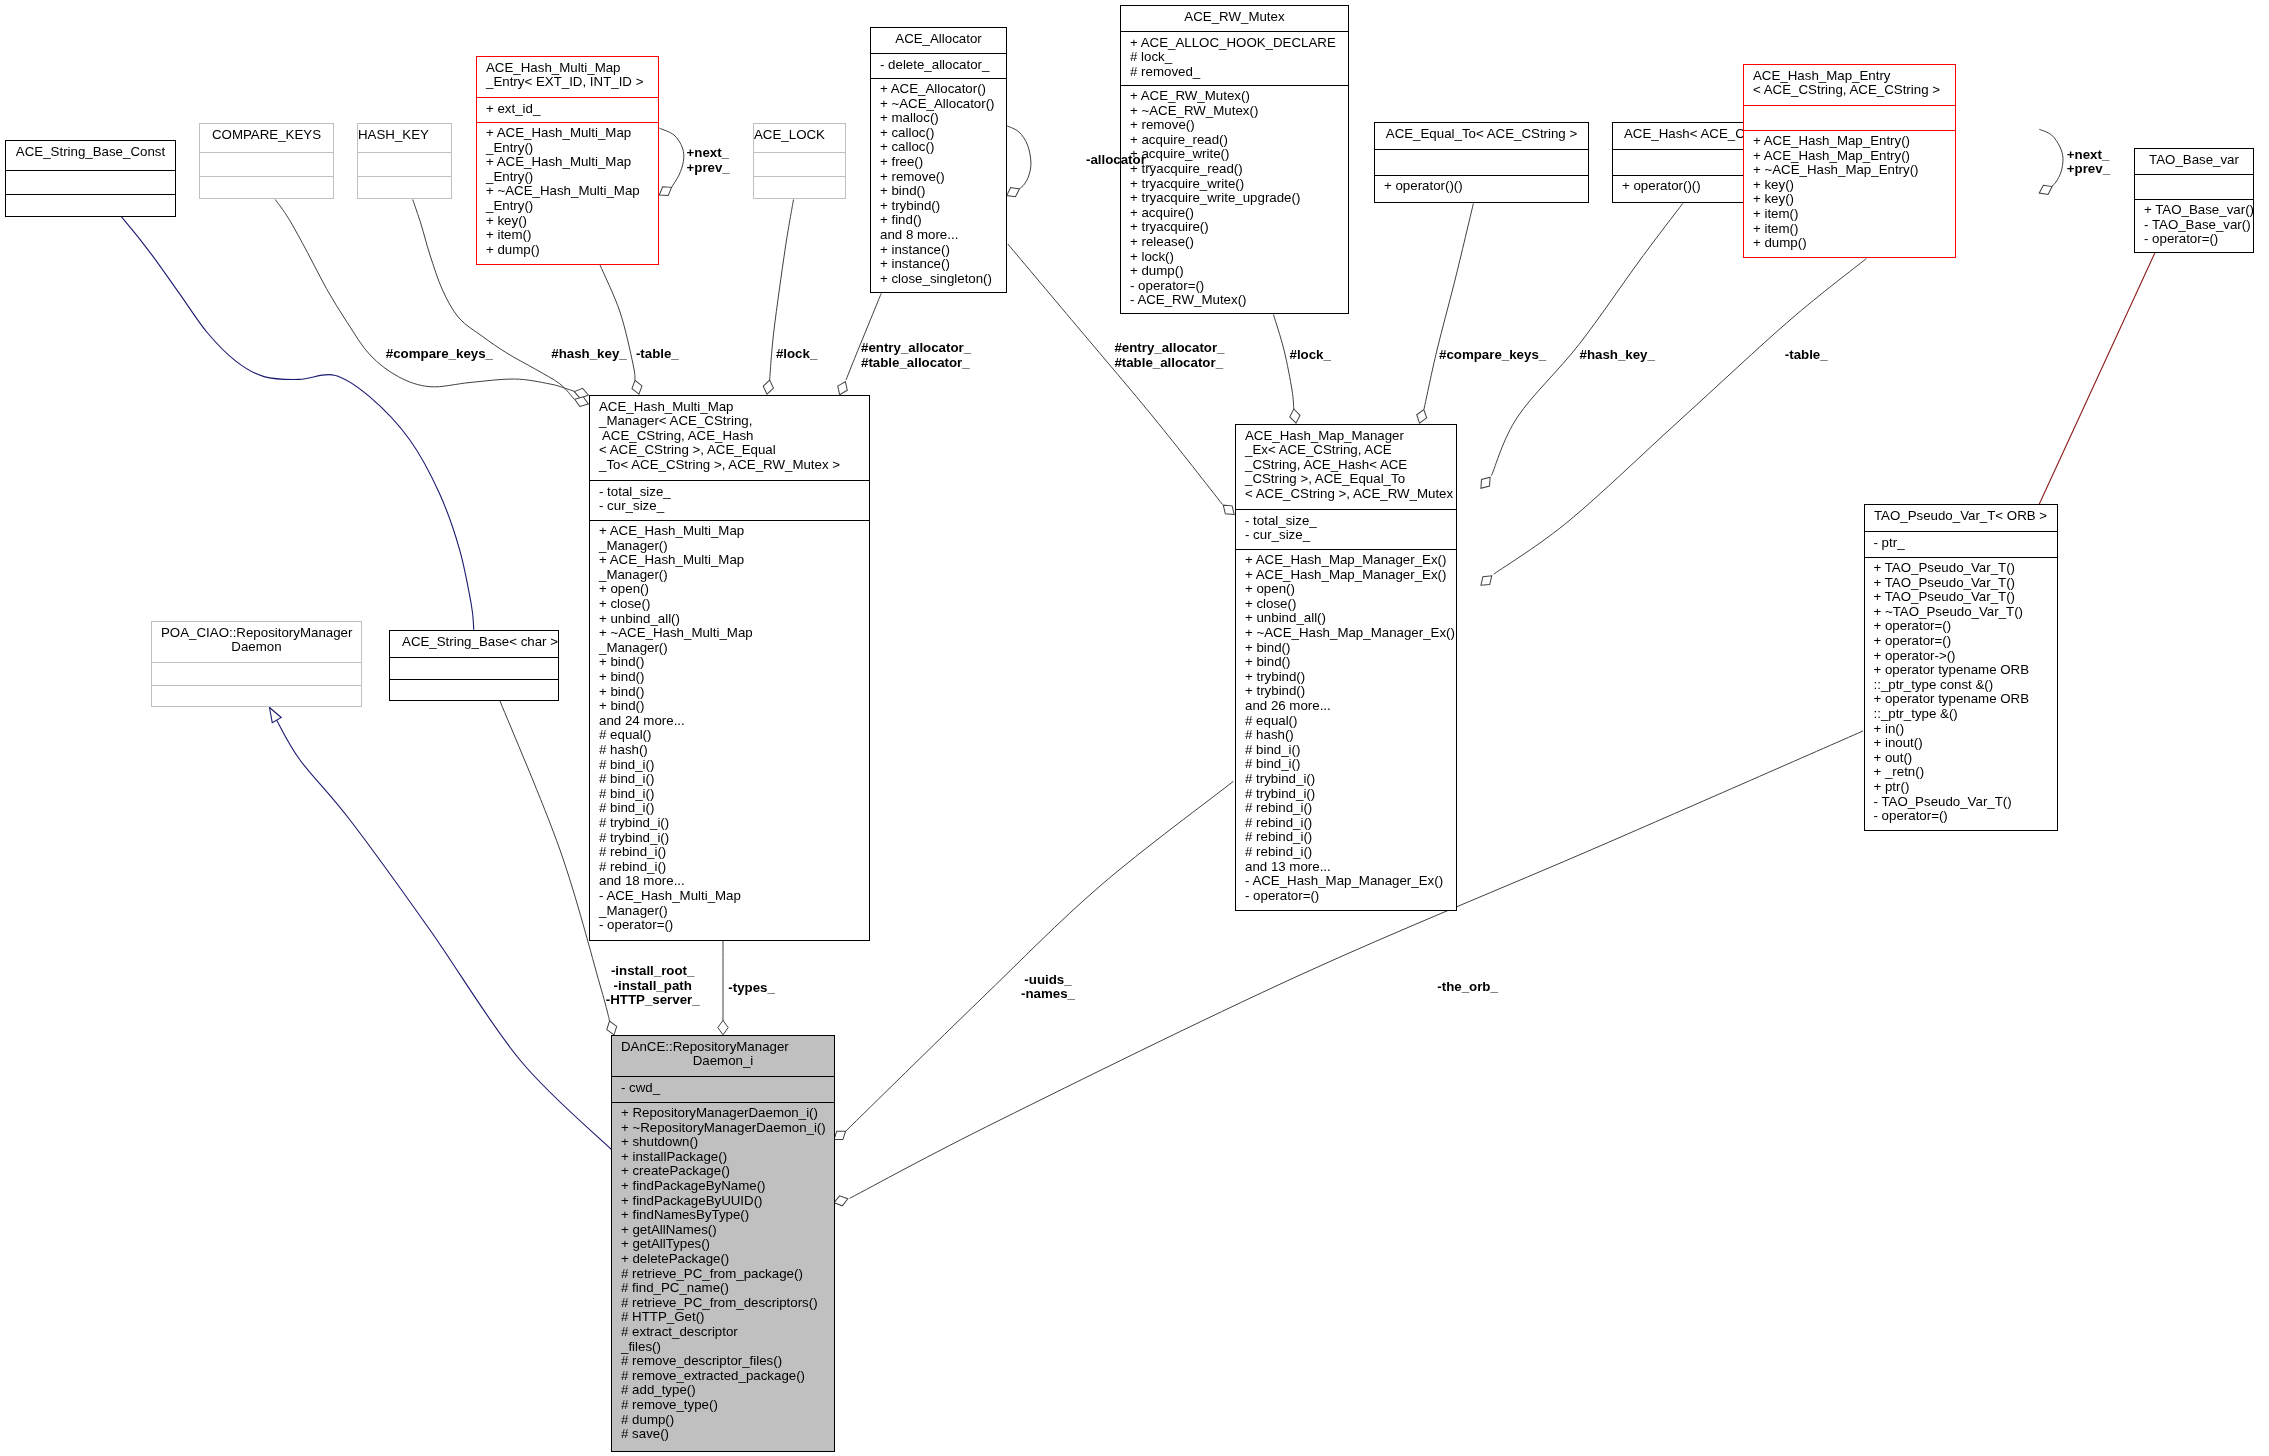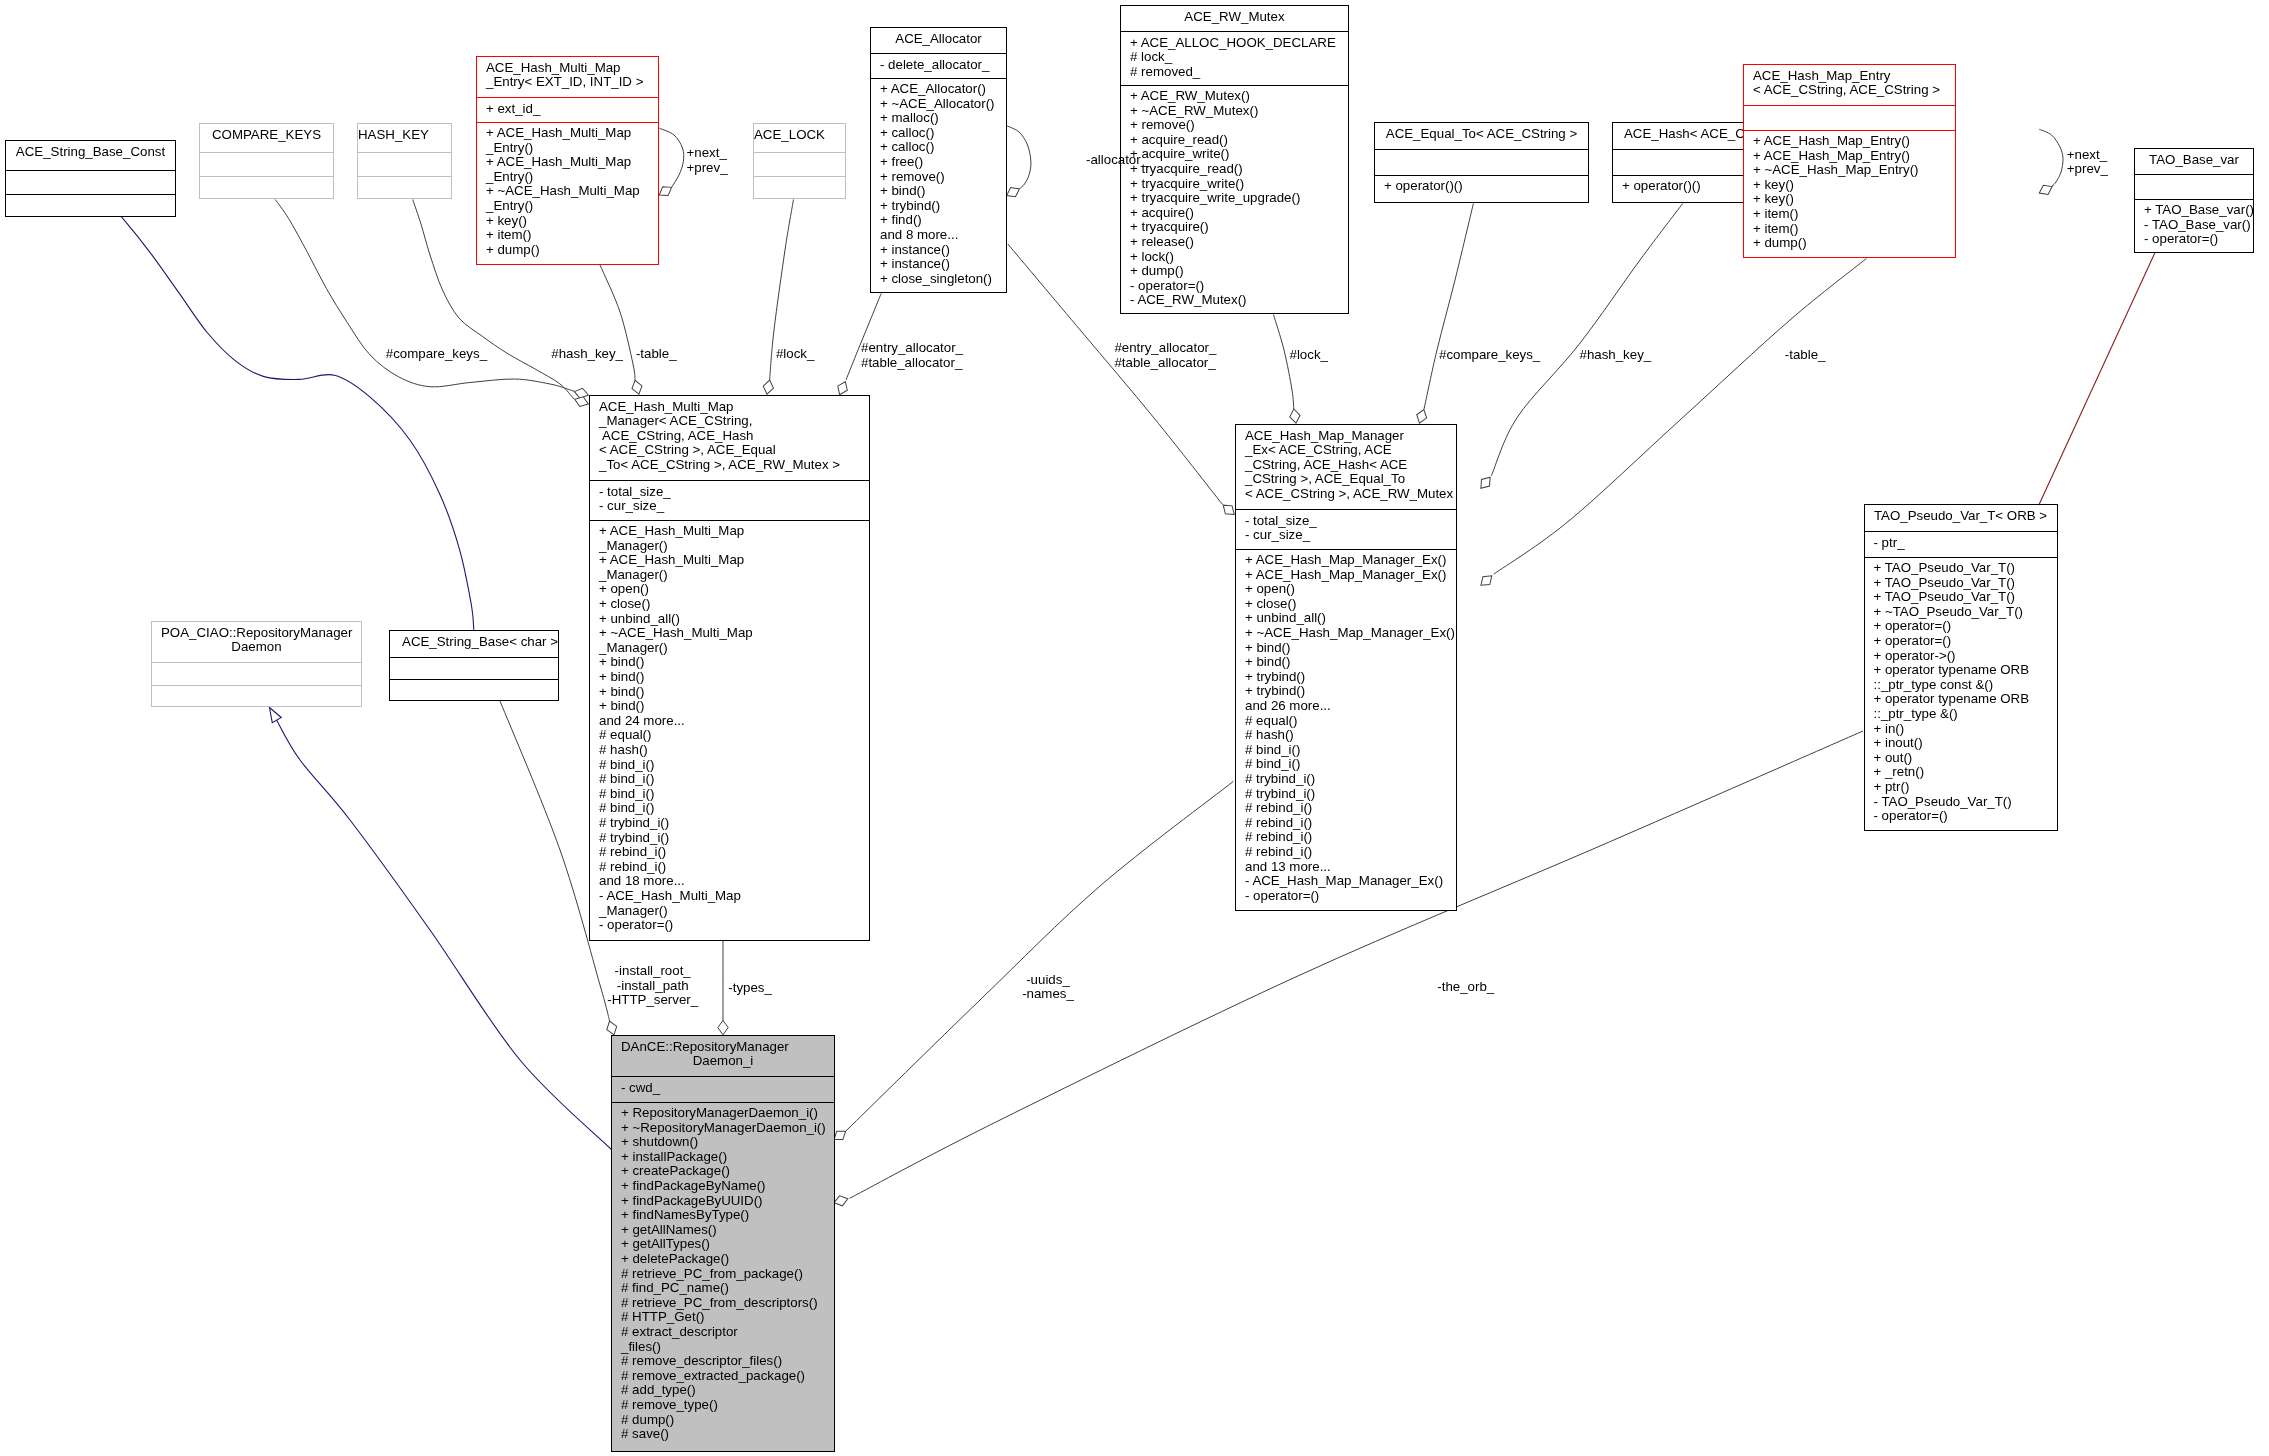--- a/index.html
+++ b/index.html
@@ -5,21 +5,21 @@
 <style>
 html,body{margin:0;padding:0;background:#fff;}
 #page{position:relative;width:2269px;height:1456px;background:#fff;overflow:hidden;
  font-family:"Liberation Sans",sans-serif;}
 svg#edges{position:absolute;left:0;top:0;width:2269px;height:1456px;pointer-events:none;}
 .cls{position:absolute;box-sizing:border-box;border-style:solid;}
 .sec{box-sizing:border-box;overflow:hidden;padding-top:3.5px;}
 .sec .ln{white-space:pre;font-size:13.3px;line-height:14.6px;color:#000;padding-left:9px;}
 .sep{height:0;border-top-style:solid;}
 .elab{position:absolute;font-size:0;line-height:0;color:#000;}
-.elab div{white-space:pre;font-size:13.3px;line-height:14.6px;}
+.elab div{white-space:pre;font-size:13.3px;line-height:14.6px;font-weight:bold;}
 </style>
 </head>
 <body>
 
 <div id="page">
 <svg id="edges" viewBox="0 0 2269 1456">
 <path class="edge" d="M473.8,629.9 C473.4,625.8 473.8,618.4 471.4,605.0 C469.0,591.6 464.8,567.9 459.5,549.3 C454.2,530.7 447.8,511.8 439.5,493.5 C431.2,475.2 421.3,455.8 409.7,439.7 C398.1,423.6 382.4,407.6 369.8,396.9 C357.2,386.1 346.2,378.1 334.4,375.2 C322.6,372.3 310.9,379.2 299.2,379.4 C287.5,379.6 274.6,379.7 264.0,376.6 C253.4,373.6 245.2,368.4 235.8,361.1 C226.4,353.8 217.0,344.2 207.6,333.0 C198.2,321.8 188.9,306.8 179.5,293.6 C170.1,280.5 160.7,266.6 151.3,254.1 C141.9,241.6 129.3,226.1 123.2,218.9 C117.1,211.7 116.0,212.3 114.5,211.0" fill="none" stroke="#191970" stroke-width="1.1"></path>
 <path class="edge" d="M275.3,199.5 C277.5,202.7 283.1,209.6 288.5,218.4 C293.9,227.2 301.2,240.8 307.5,252.5 C313.8,264.2 319.8,276.8 326.4,288.5 C333.0,300.2 340.0,311.5 347.3,322.6 C354.6,333.7 361.5,345.9 370.0,354.9 C378.5,363.9 388.4,371.4 398.4,376.7 C408.4,382.0 418.1,385.7 430.0,386.7 C441.9,387.7 455.9,383.8 470.0,382.5 C484.1,381.2 501.3,378.8 514.6,379.0 C527.9,379.2 541.4,382.4 550.0,384.0 C558.6,385.6 562.2,387.4 566.5,388.7 C570.8,390.0 574.4,391.4 576.0,392.0" fill="none" stroke="#404040" stroke-width="1.0"></path>
 <path class="edge" d="M412.7,199.5 C414.1,203.6 418.1,214.8 421.0,224.1 C423.9,233.3 426.4,244.0 430.0,255.0 C433.6,266.0 437.7,279.5 442.5,290.0 C447.3,300.5 452.3,310.2 459.0,318.0 C465.7,325.8 474.9,330.8 482.9,336.7 C490.9,342.6 498.1,347.7 506.9,353.1 C515.7,358.6 527.0,364.3 535.8,369.4 C544.6,374.5 553.4,378.9 559.8,383.8 C566.2,388.7 571.6,396.5 574.0,399.0" fill="none" stroke="#404040" stroke-width="1.0"></path>
 <path class="edge" d="M600.0,265.0 C603.3,272.8 614.5,295.5 620.0,312.0 C625.5,328.5 630.5,352.6 633.0,364.0 C635.5,375.4 634.8,377.8 635.1,380.5" fill="none" stroke="#404040" stroke-width="1.0"></path>

